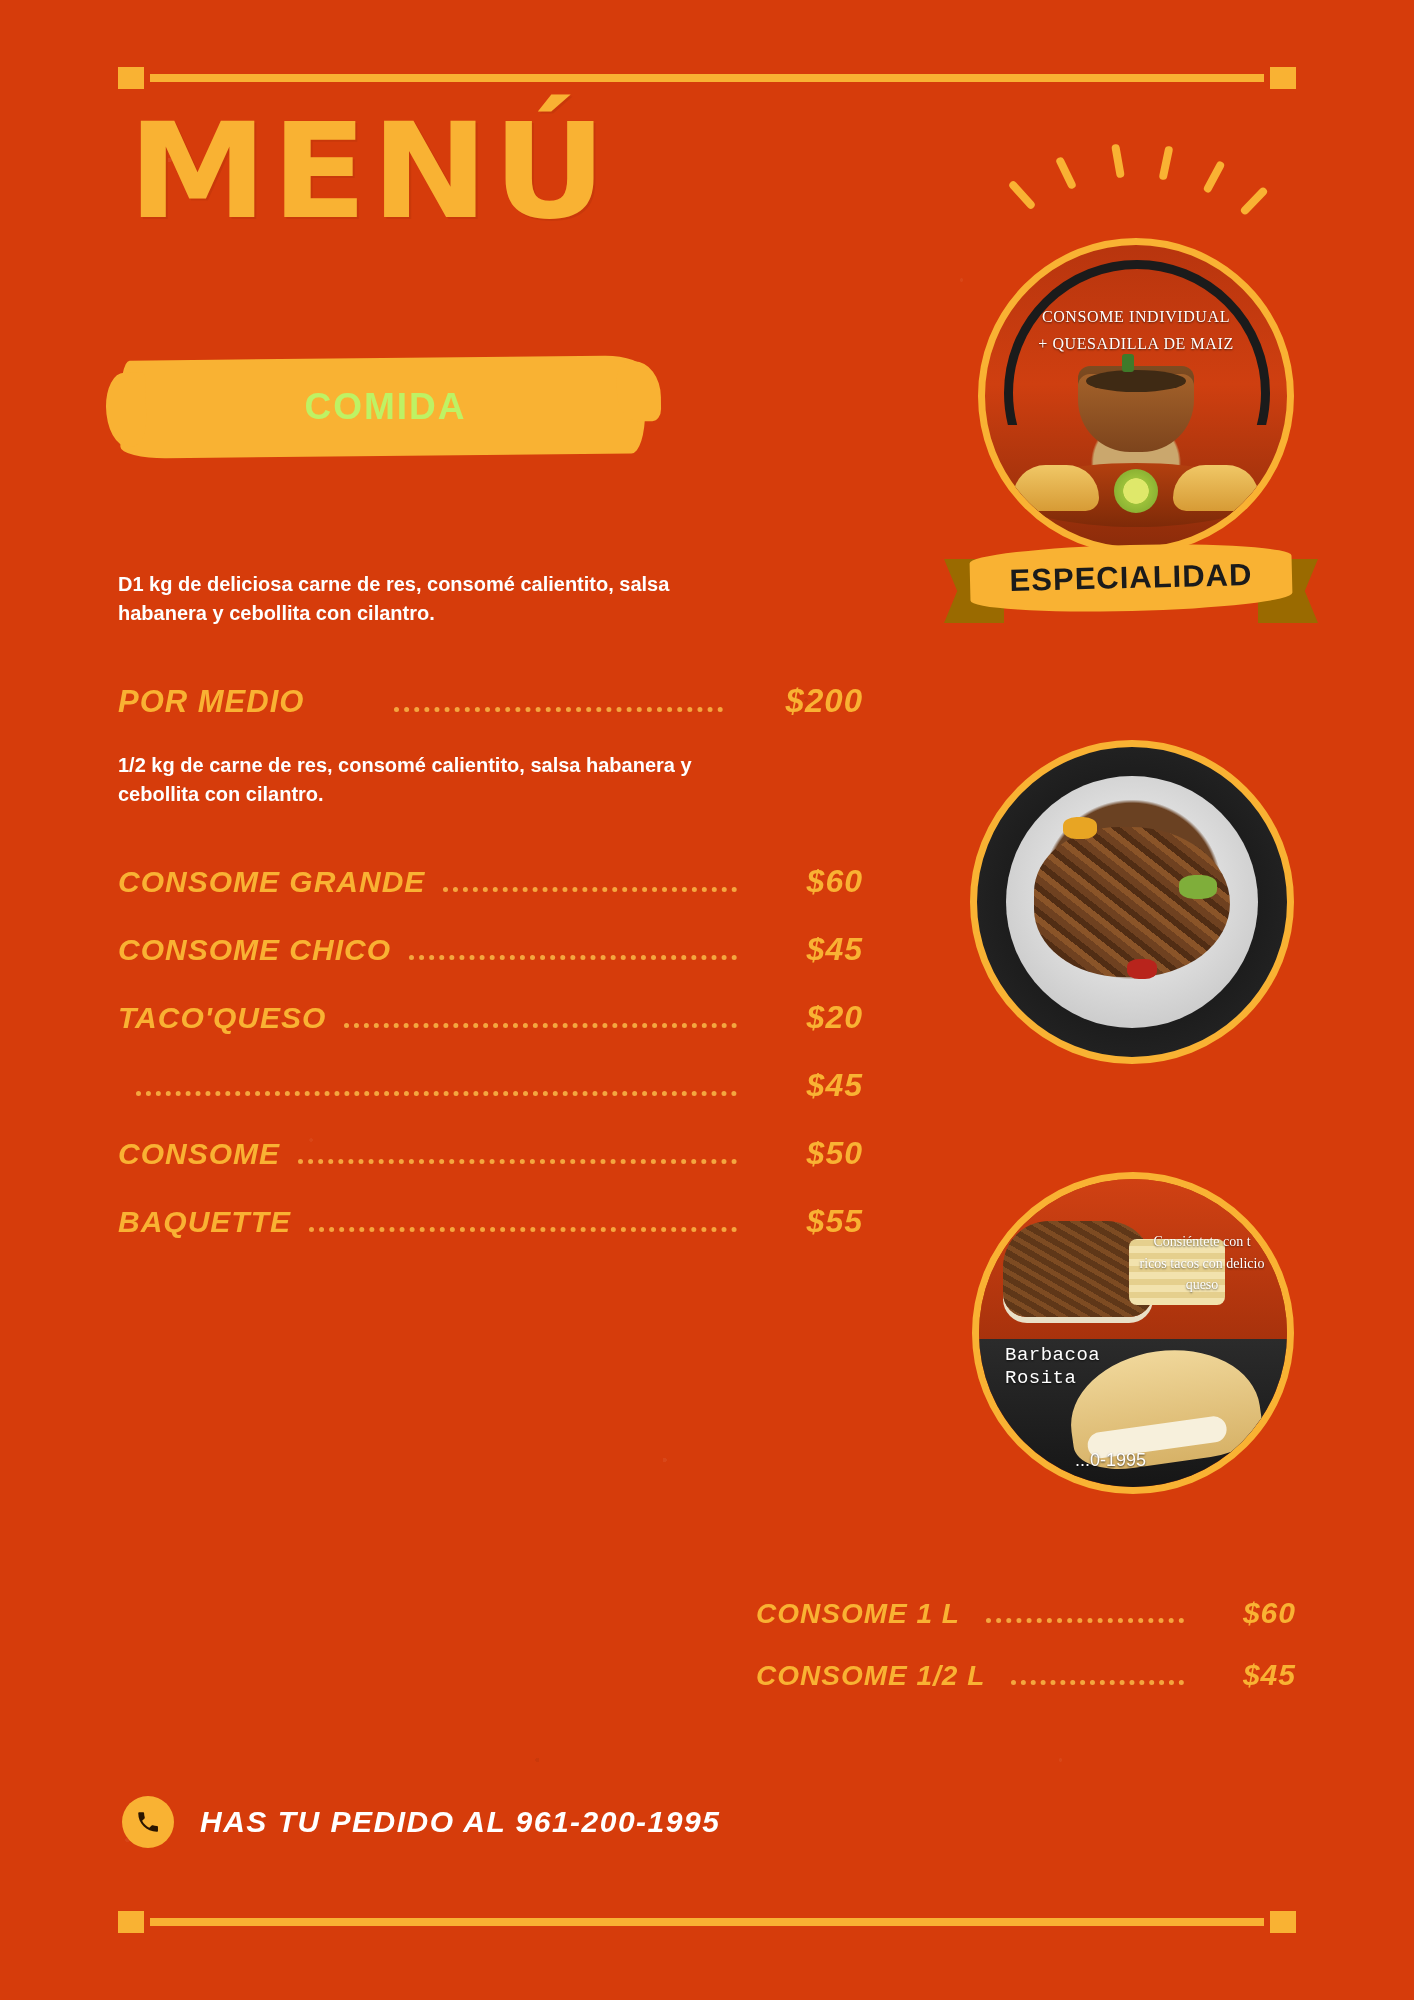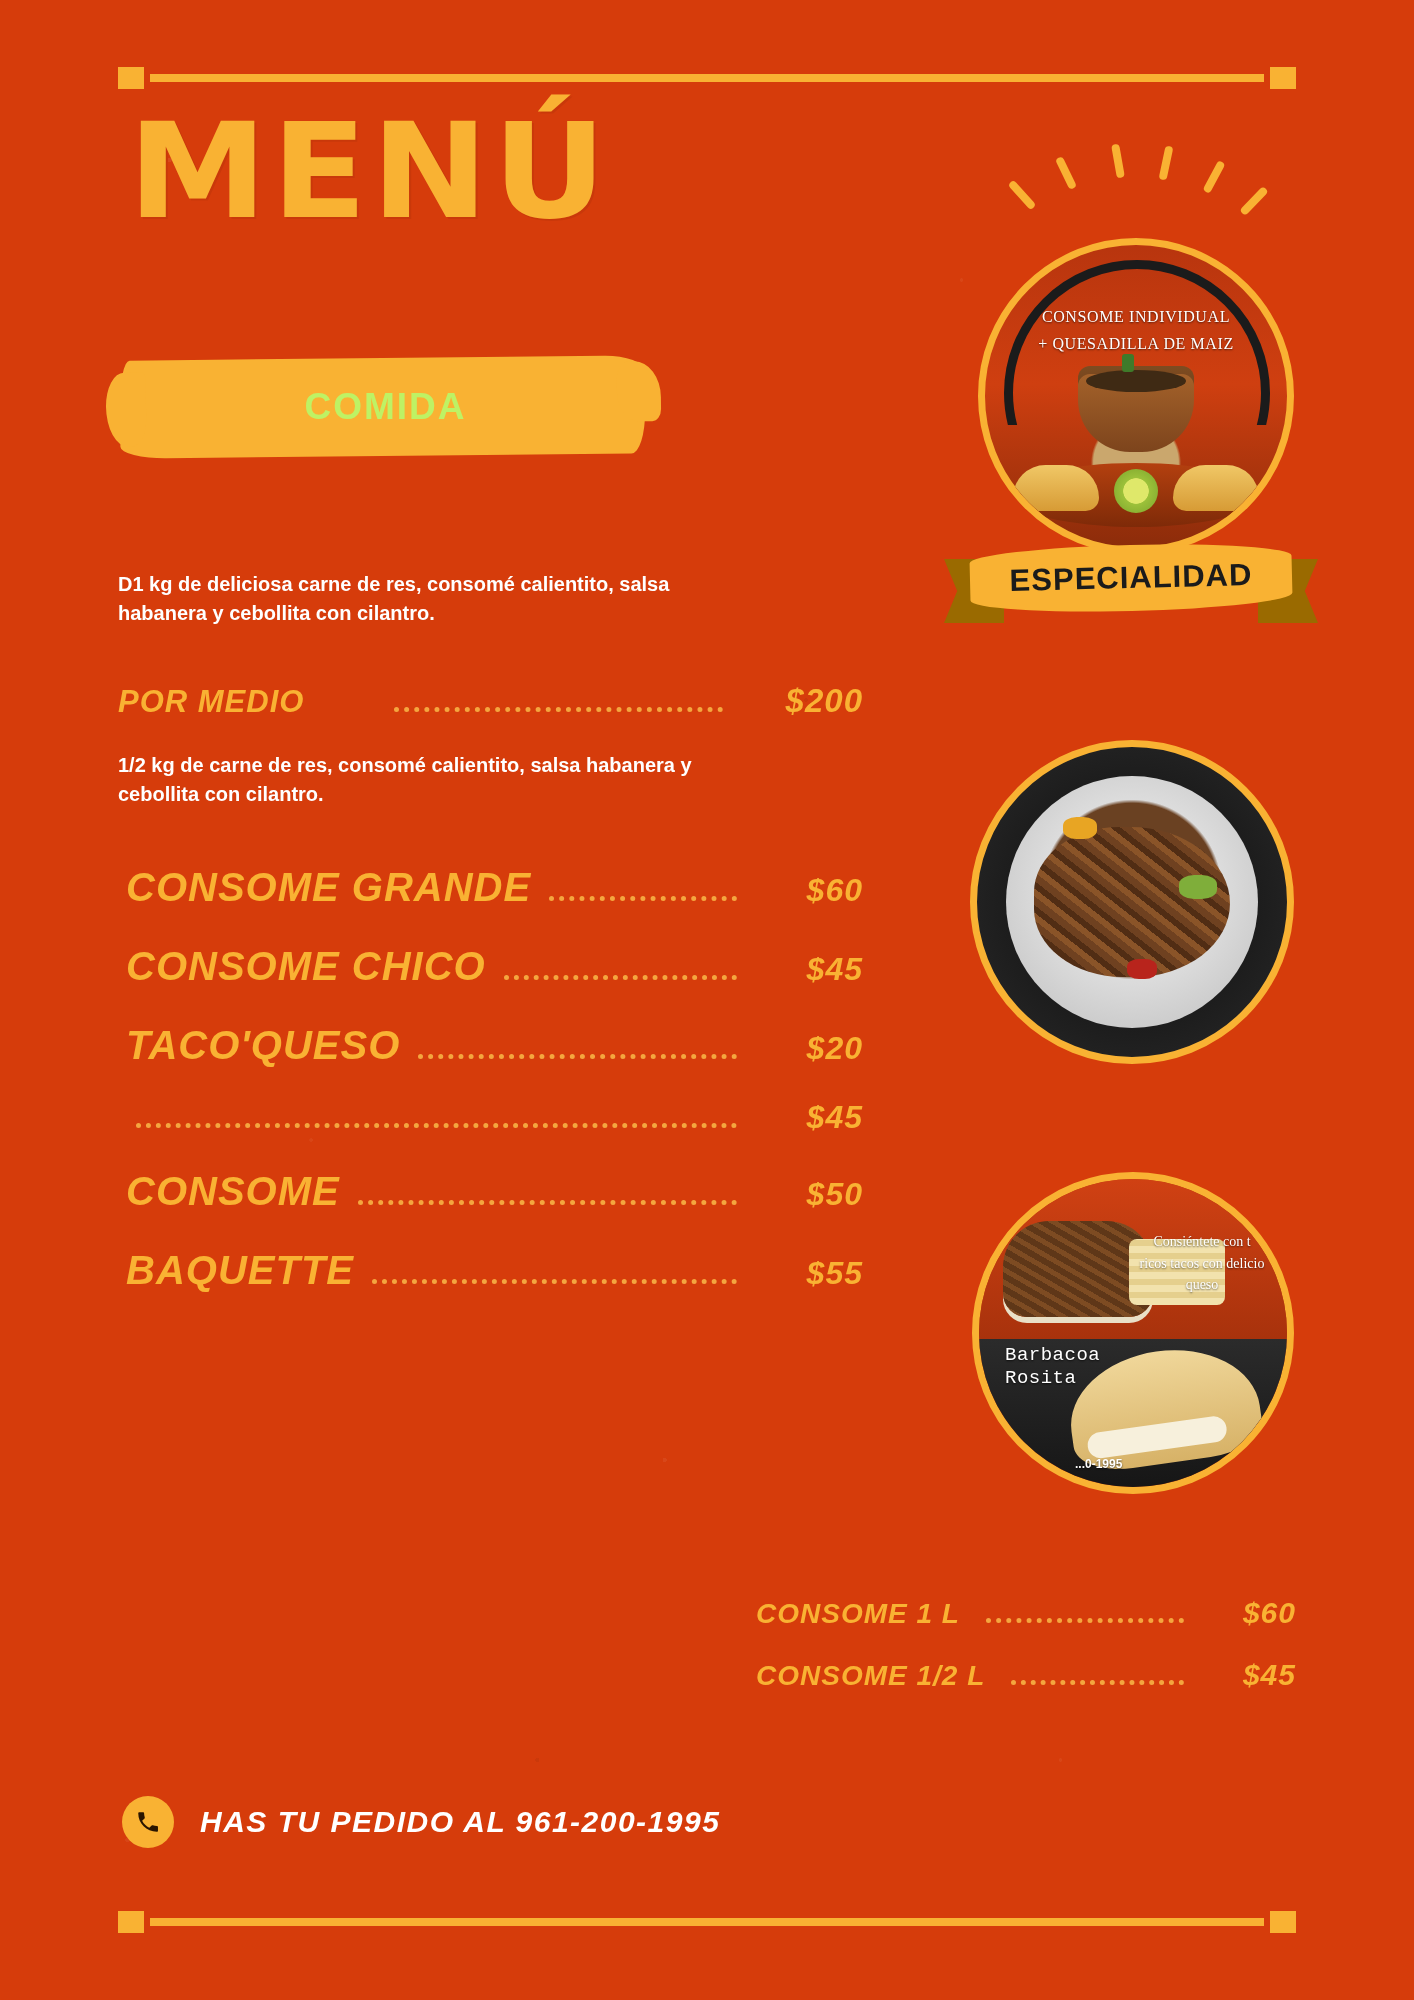--- a/index.html
+++ b/index.html
@@ -162,21 +162,21 @@
     color: #ffffff;
     font-size: 20px;
     font-weight: 700;
     line-height: 1.45;
     margin: 30px 0 54px 0;
     max-width: 640px;
   }
 
   .list-block { margin-top: 40px; }
   .list-row { margin-bottom: 30px; }
-  .list-row .name { font-size: 40px; line-height: 1.22; margin-left: 8px; }
+  .list-row .name { font-size: 30px; line-height: 1.22; }
   .list-row .price { font-size: 32px; width: 110px; }
   .list-row .dots { margin-left: 18px; }
 
   .row.two-line .name { flex: 0 0 360px; }
 
   
   .pcol { width: 120px; text-align: right; }
 
   
   .specialty {
@@ -369,21 +369,21 @@
     background:#f7f0dc; border-radius: 14px;
   }
   .d3-brand {
     position:absolute; left: 26px; bottom: 96px; z-index: 4;
     color:#fff; font-family:Liberation Mono, monospace; font-size: 19px;
     line-height: 1.25; letter-spacing:.5px;
     text-shadow: 0 1px 2px rgba(0,0,0,.7);
   }
   .d3-phone {
     position:absolute; left: 96px; bottom: 16px; z-index: 4;
-    color:#fff; font-weight:700; font-size: 12px;
+    color:#fff; font-weight:400; font-size: 18px;
     text-shadow: 0 1px 2px rgba(0,0,0,.7);
   }
 
   
   .drinks {
     position: absolute;
     right: 118px;
     bottom: 280px;
     width: 540px;
   }

